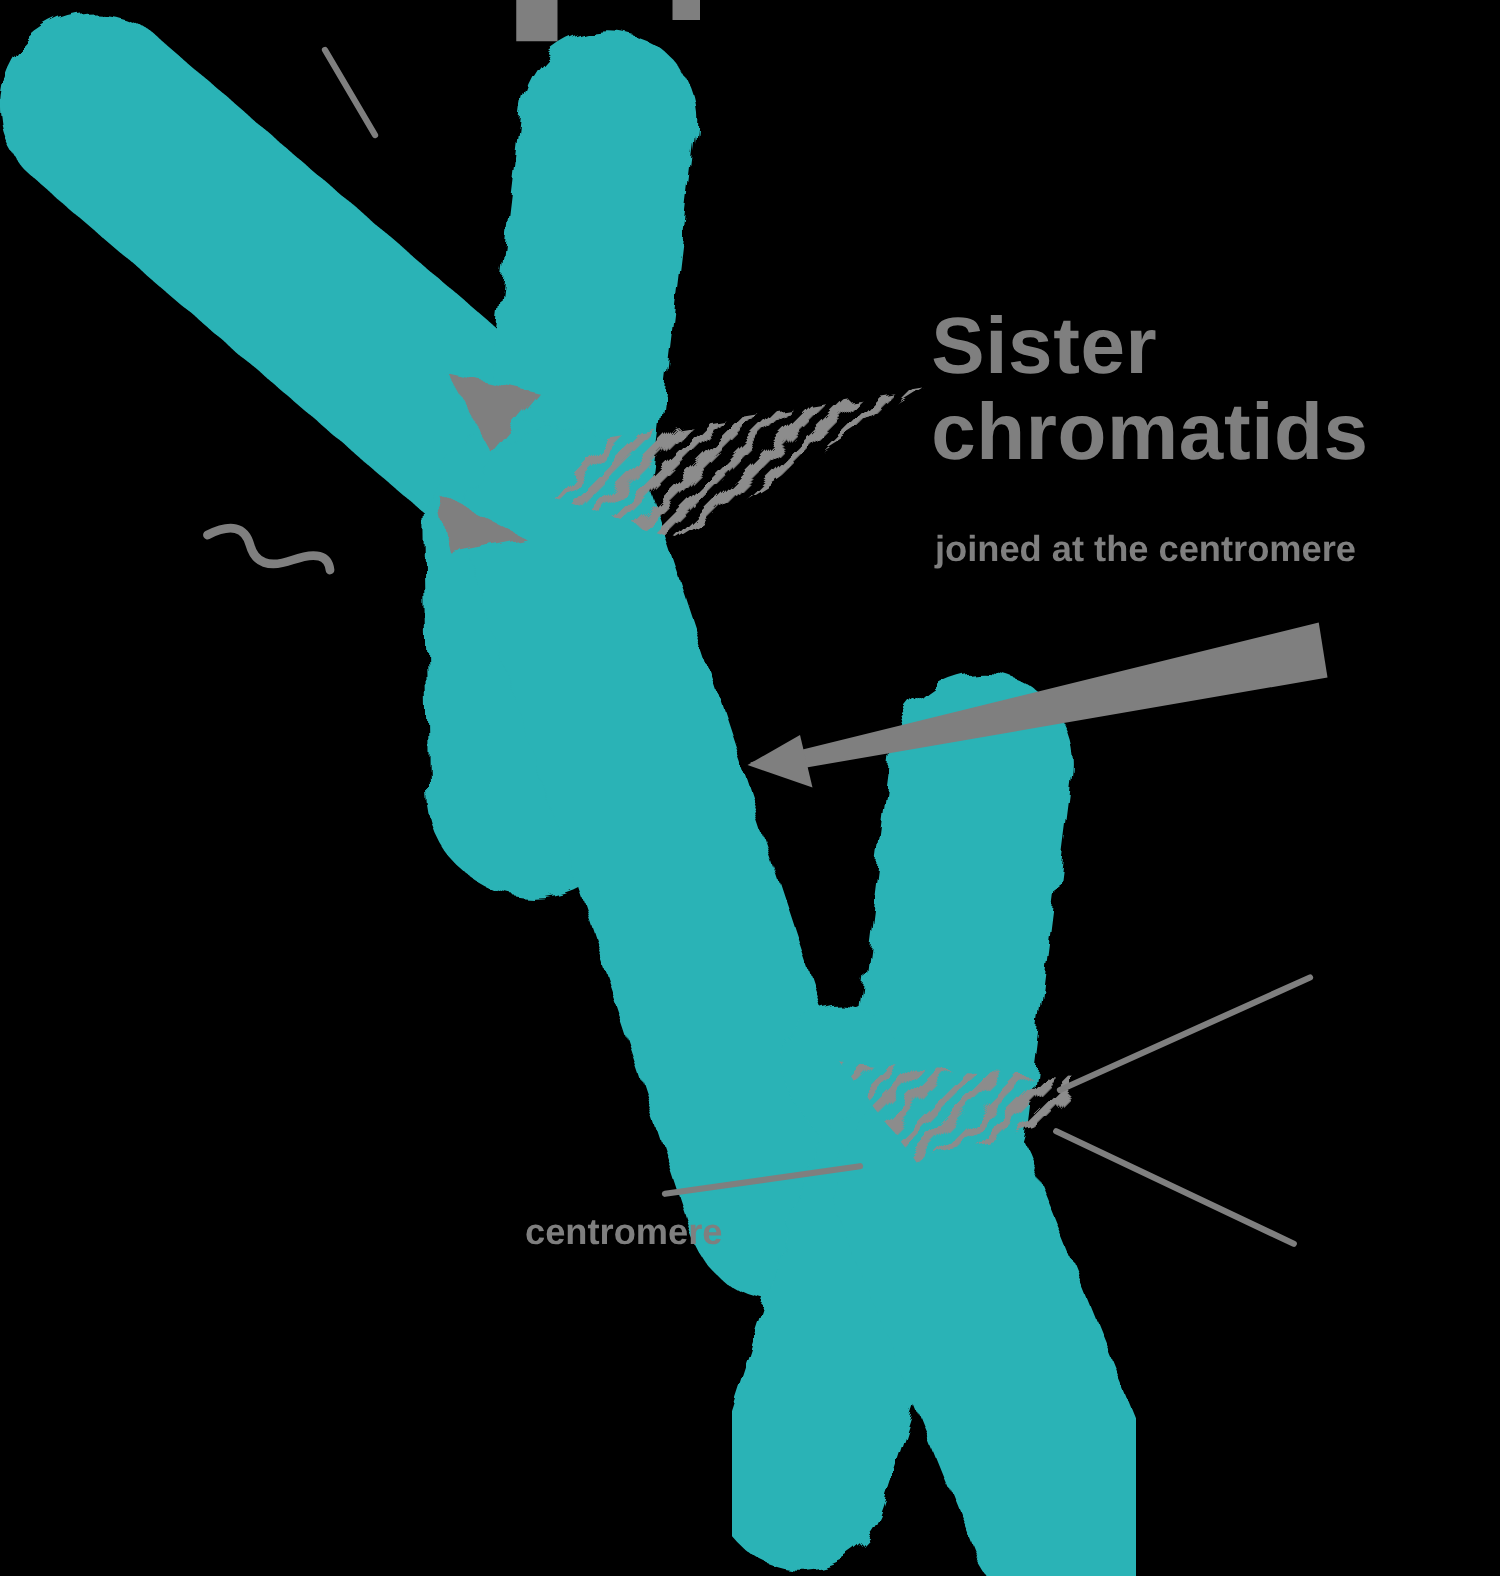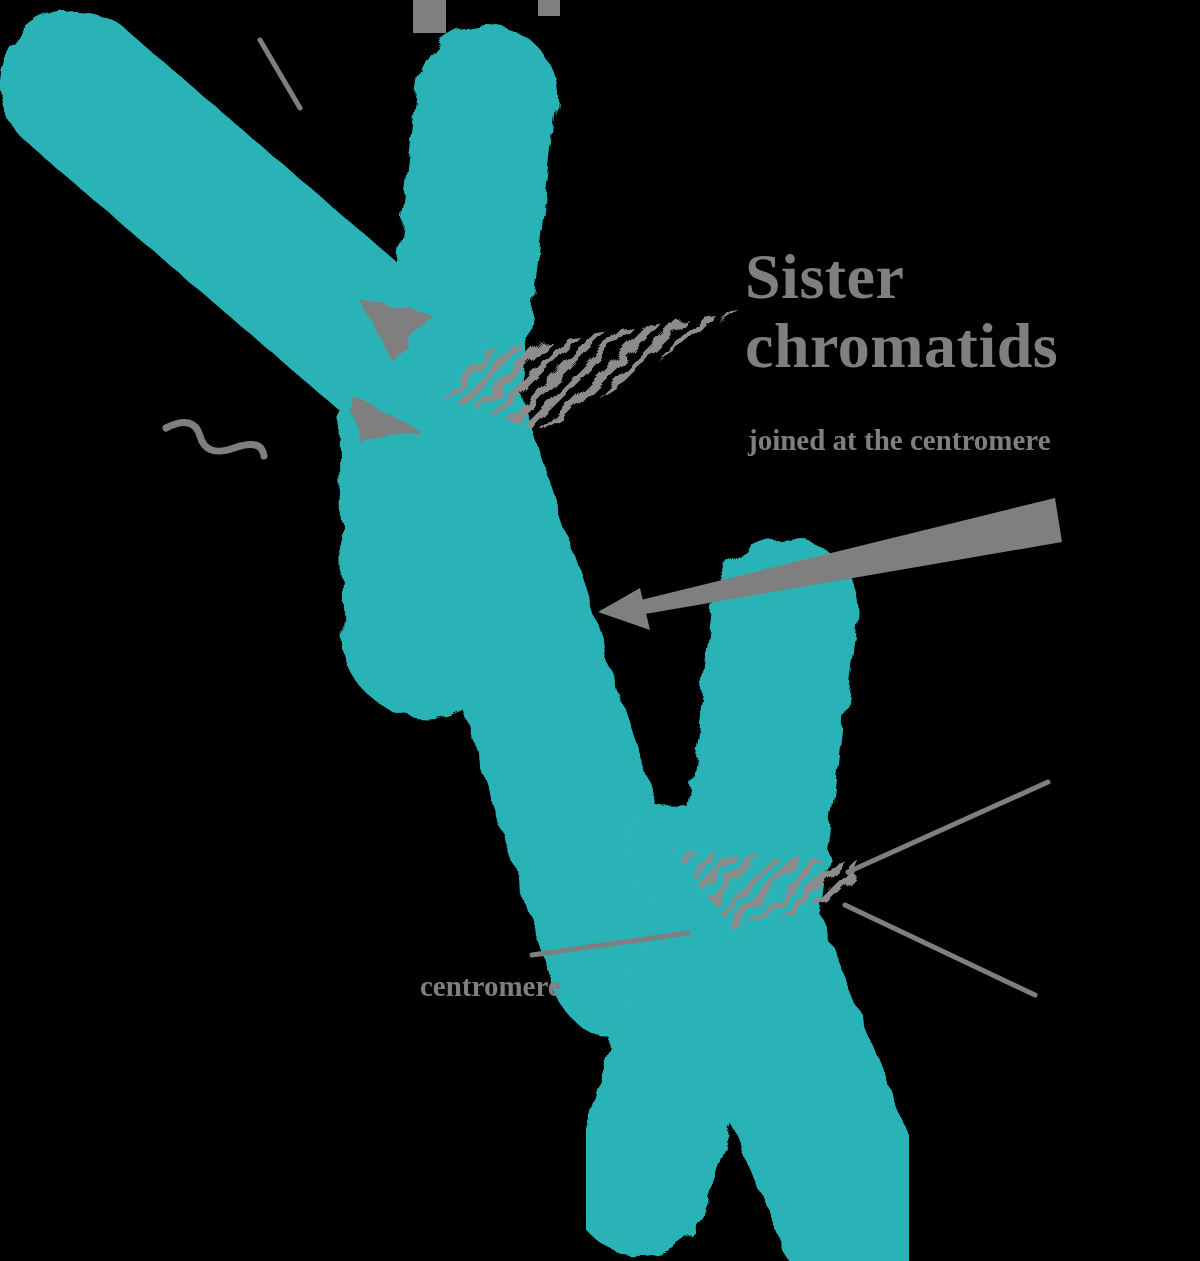--- a/index.html
+++ b/index.html
@@ -7,21 +7,20 @@
     padding: 0;
     background: #000000;
     font-family: "Liberation Sans", sans-serif;
   }
   .stage {
     position: relative;
     width: 1200px;
     height: 1261px;
     overflow: hidden;
     background: var(--background, #000);
-    font-family: Liberation Serif, serif;
   }
   svg { position: absolute; inset: 0; display: block; }
 
   .arm {
     stroke: var(--chromosome, #2bb3b6);
     fill: none;
     stroke-linecap: round;
   }
   .leader {
     stroke: var(--label, #7f7f7f);

